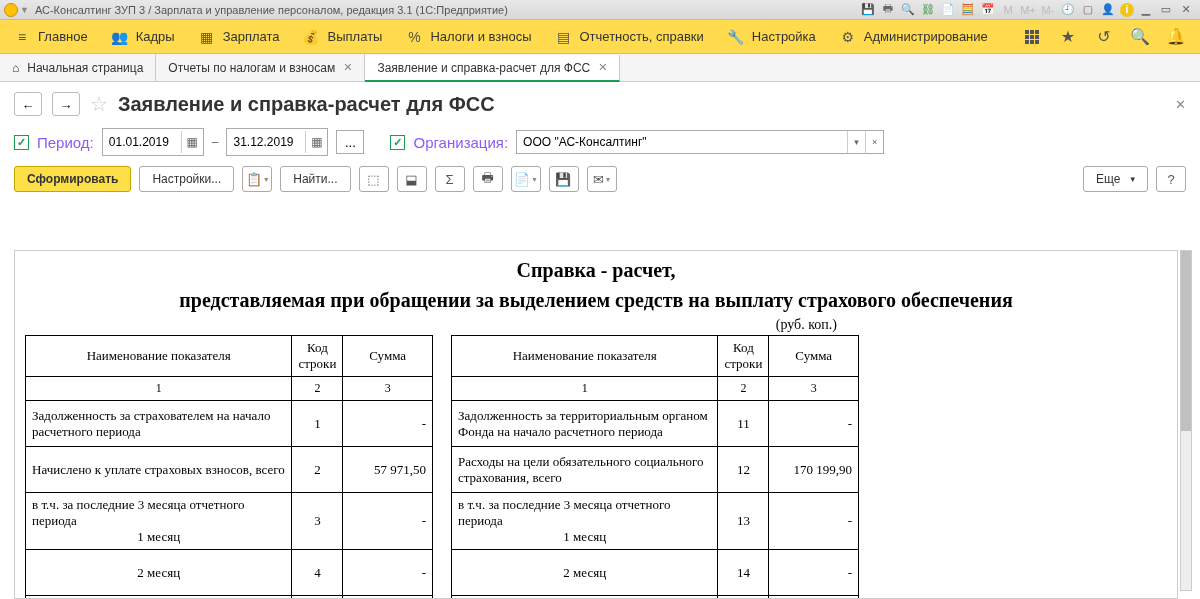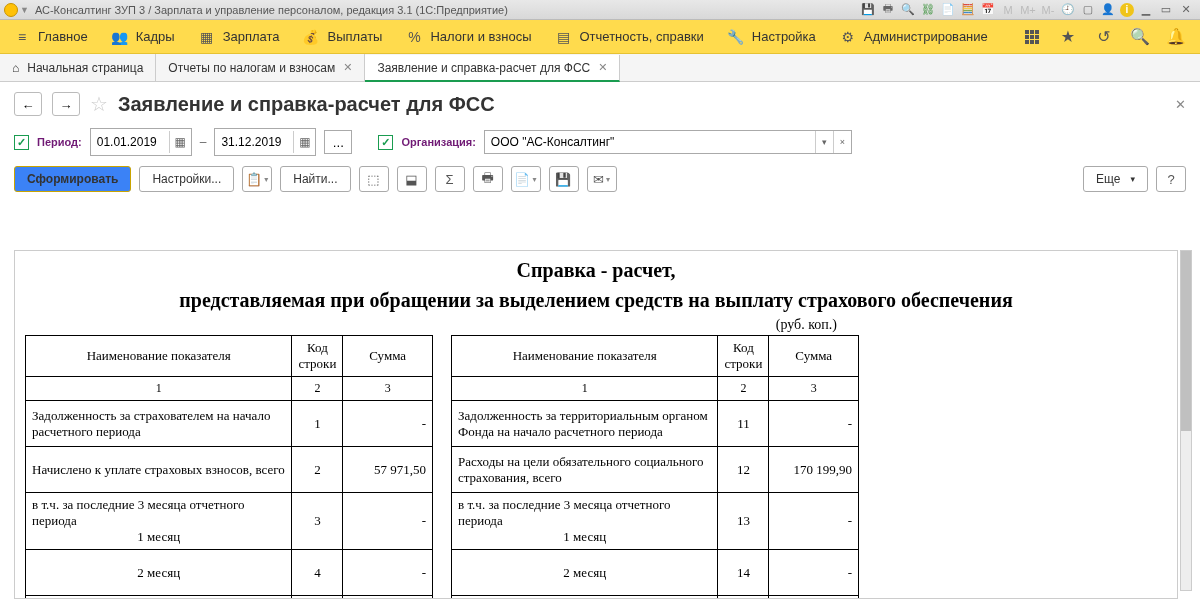--- a/index.html
+++ b/index.html
@@ -37,34 +37,34 @@
 .page-area { position:absolute; top:82px; bottom:0; left:0; right:0; background:#fff; padding: 10px 14px; }
 .page-head-row { display: flex; align-items: center; gap: 10px; margin-bottom: 12px;}
 .nav-btn { width: 28px; height: 24px; border:1px solid #bbb; background:#fff; display:inline-flex; align-items:center; justify-content:center; font-size:13px; cursor:pointer; border-radius:3px;}
 .star { color:#ccc; font-size:20px; cursor:pointer;}
 .page-title { font-size: 20px; font-weight: bold; color: #333; }
 .page-close { margin-left:auto; color:#888; cursor:pointer; font-size:13px;}
 
 
 .filter-row { display:flex; align-items:center; gap:8px; margin-bottom:10px;}
 .chk { width:15px; height:15px; border:1px solid #1a9c50; display:inline-flex; align-items:center; justify-content:center; background:#fff; cursor:pointer; color:#1a9c50; font-size:11px; font-weight:bold;}
-.lbl { font-size:11px; color:#701a75;font-weight:bold;}
+.lbl { font-size:15px; color:#8b5cf6;}
 .date-field { display:flex; align-items:center; border:1px solid #aaa; height:28px; background:#fff;}
 .date-field input { border:none; padding:0 6px; font-size:12px; width:78px; outline:none;}
 .date-field .cal { width:22px; height:22px; border-left:1px solid #ccc; display:inline-flex; align-items:center; justify-content:center; font-size:12px; cursor:pointer; color:#666;}
 .dash { color:#666;}
 .dots-btn { width:28px; height:24px; border:1px solid #aaa; background:#fff; display:inline-flex; align-items:center; justify-content:center; cursor:pointer;}
 .org-field { display:flex; align-items:center; border:1px solid #aaa; height:24px; background:#fff;}
 .org-field input { border:none; padding:0 6px; font-size:12px; width:330px; outline:none;}
 .org-field .sel { width:18px; height:22px; border-left:1px solid #ccc; display:inline-flex; align-items:center; justify-content:center; font-size:9px; cursor:pointer; color:#666;}
 
 
 .toolbar { display:flex; align-items:center; gap:8px; margin-bottom:6px;}
 .btn { height:26px; padding:0 12px; border:1px solid #aaa; background:#fff; border-radius:3px; display:inline-flex; align-items:center; gap:6px; font-size:12px; cursor:pointer; color:#333;}
-.btn.primary { background:#3b82f6; border-color:#c9a400; font-weight:bold;}
+.btn.primary { background:#fde047; border-color:#c9a400; font-weight:bold;}
 .ibtn { width:30px; height:26px; border:1px solid #aaa; background:#fff; border-radius:3px; display:inline-flex; align-items:center; justify-content:center; font-size:13px; cursor:pointer; color:#555;}
 .ibtn .dd { font-size:8px; margin-left:2px; color:#888;}
 .more-btn { margin-left:auto;}
 
 
 .report-wrap { position:absolute; top:168px; left:14px; right:22px; bottom:0; border:1px solid #ccc; overflow:hidden; background:#fff;}
 .report-inner { padding: 6px 10px; font-family: 'Times New Roman', serif; }
 .report-title { text-align:center; font-size:20px; font-weight:bold; line-height:1.3; margin-bottom:4px;}
 .rub { text-align:right; font-size:14px; padding-right:330px; margin-top:2px;}
 .two-tables { display:flex; gap:18px; margin-top:2px;}

